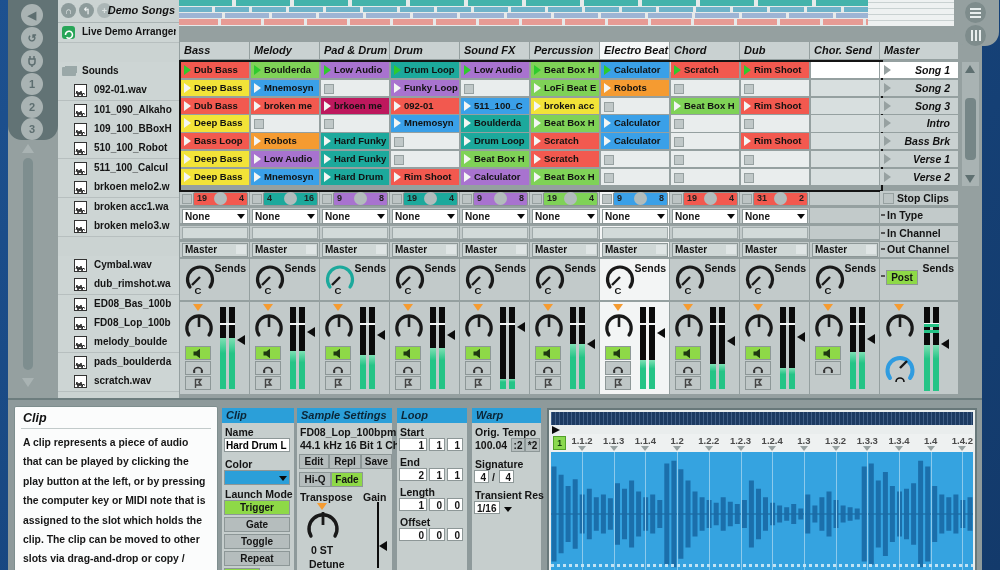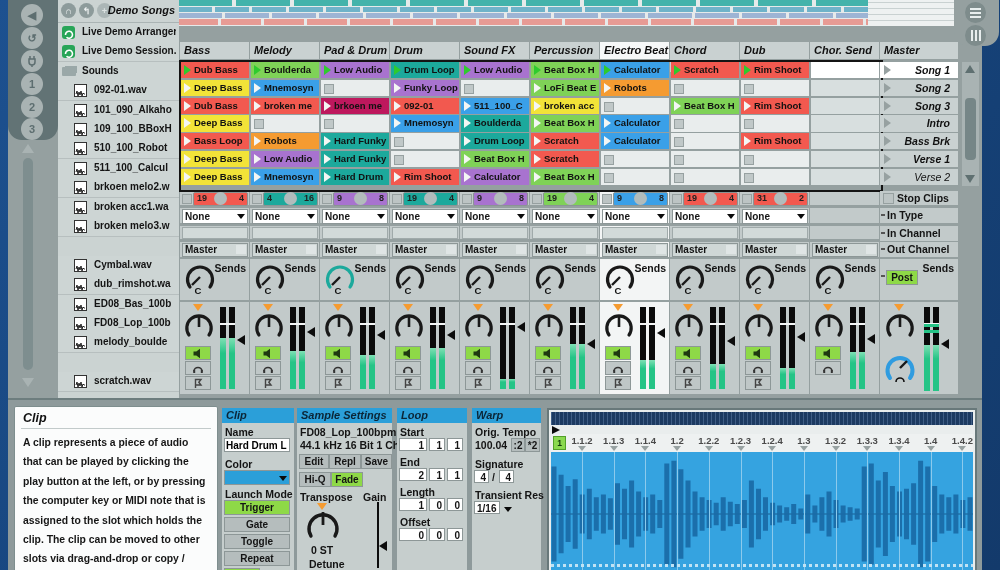--- a/index.html
+++ b/index.html
@@ -115,26 +115,20 @@
         <div class="bh-icon" style="left:39px;opacity:.5;">+</div>
         <div id="browser-title">Demo Songs</div>
       </div>
       <div id="browser-list">
           <div class="brow" style="position: absolute; left: 0px; top: 0px; width: 121px; height: 19px;">
             <div style="position: absolute; left: 4px; top: 3px; width: 13px; height: 13px; background: rgb(40, 165, 88); border-radius: 3px;"><svg width="13" height="13">
                 <path d="M3.5 8a3.5 3.5 0 1 1 1 2.2" stroke="#fff" stroke-width="1.6" fill="none"></path>
               </svg></div>
             <div class="blabel" style="position: absolute; left: 24px; top: 3px; width: 94px;">Live Demo Arranger</div>
           </div>
-          <div class="brow" style="position: absolute; left: 0px; top: 19.4px; width: 121px; height: 19px;">
-            <div style="position: absolute; left: 4px; top: 3px; width: 13px; height: 13px; background: rgb(40, 165, 88); border-radius: 3px;"><svg width="13" height="13">
-                <path d="M3.5 8a3.5 3.5 0 1 1 1 2.2" stroke="#fff" stroke-width="1.6" fill="none"></path>
-              </svg></div>
-            <div class="blabel" style="position: absolute; left: 24px; top: 3px; width: 94px;">Live Demo Session.</div>
-          </div>
           <div class="brow" style="position: absolute; left: 0px; top: 38.8px; width: 121px; height: 19px;">
             <div style="position: absolute; left: 4px; top: 5px; width: 14px; height: 9px; background: rgb(154, 168, 168); border-radius: 1px; box-shadow: rgb(154, 168, 168) 2px -2px 0px -1px;"></div>
             <div class="blabel" style="position: absolute; left: 24px; top: 3px; width: 94px;">Sounds</div>
           </div>
           <div class="brow" style="position: absolute; left: 0px; top: 58.2px; width: 121px; height: 19px;">
             <div style="position: absolute; left: 16px; top: 3px; width: 11px; height: 11px; background: rgb(255, 255, 255); border: 1px solid rgb(51, 51, 51);"><svg width="11" height="11">
                 <polyline points="1,6 2,3 3,8 4,4 5,7 6,3 7,8 8,5 9,6 10,6" fill="none" stroke="#222" stroke-width="1"></polyline>
               </svg></div>
             <div class="blabel" style="position: absolute; left: 36px; top: 3px; width: 82px;">092-01.wav</div>
           </div>
@@ -202,20 +196,26 @@
             <div style="position: absolute; left: 16px; top: 3px; width: 11px; height: 11px; background: rgb(255, 255, 255); border: 1px solid rgb(51, 51, 51);"><svg width="11" height="11">
                 <polyline points="1,6 2,3 3,8 4,4 5,7 6,3 7,8 8,5 9,6 10,6" fill="none" stroke="#222" stroke-width="1"></polyline>
               </svg></div>
             <div class="blabel" style="position: absolute; left: 36px; top: 3px; width: 82px;">FD08_Lop_100b</div>
           </div>
           <div class="brow" style="position: absolute; left: 0px; top: 310.4px; width: 121px; height: 19px;">
             <div style="position: absolute; left: 16px; top: 3px; width: 11px; height: 11px; background: rgb(255, 255, 255); border: 1px solid rgb(51, 51, 51);"><svg width="11" height="11">
                 <polyline points="1,6 2,3 3,8 4,4 5,7 6,3 7,8 8,5 9,6 10,6" fill="none" stroke="#222" stroke-width="1"></polyline>
               </svg></div>
             <div class="blabel" style="position: absolute; left: 36px; top: 3px; width: 82px;">melody_boulde</div>
+          </div>
+          <div class="brow" style="position: absolute; left: 0px; top: 329.8px; width: 121px; height: 19px;">
+            <div style="position: absolute; left: 16px; top: 3px; width: 11px; height: 11px; background: rgb(255, 255, 255); border: 1px solid rgb(51, 51, 51);"><svg width="11" height="11">
+                <polyline points="1,6 2,3 3,8 4,4 5,7 6,3 7,8 8,5 9,6 10,6" fill="none" stroke="#222" stroke-width="1"></polyline>
+              </svg></div>
+            <div class="blabel" style="position: absolute; left: 36px; top: 3px; width: 82px;">pads_boulderda</div>
           </div>
           <div class="brow" style="position: absolute; left: 0px; top: 349.2px; width: 121px; height: 19px;">
             <div style="position: absolute; left: 16px; top: 3px; width: 11px; height: 11px; background: rgb(255, 255, 255); border: 1px solid rgb(51, 51, 51);"><svg width="11" height="11">
                 <polyline points="1,6 2,3 3,8 4,4 5,7 6,3 7,8 8,5 9,6 10,6" fill="none" stroke="#222" stroke-width="1"></polyline>
               </svg></div>
             <div class="blabel" style="position: absolute; left: 36px; top: 3px; width: 82px;">scratch.wav</div>
           </div>
         </div>
     </div>
 
@@ -1123,21 +1123,21 @@
         <div style="position: absolute; left: 872px; top: 133.2px; width: 78px; height: 16.3px; background: rgb(201, 209, 209);">
           <div style="position: absolute; left: 4px; top: 3px; width: 0px; height: 0px; border-top: 5px solid transparent; border-bottom: 5px solid transparent; border-left: 7px solid rgb(151, 161, 161);"></div>
           <div style="position: absolute; right: 8px; top: 2px; font-size: 10.5px; font-weight: bold; font-style: italic; color: rgb(17, 17, 17);">Bass Brk</div>
         </div>
         <div style="position: absolute; left: 872px; top: 151px; width: 78px; height: 16.3px; background: rgb(201, 209, 209);">
           <div style="position: absolute; left: 4px; top: 3px; width: 0px; height: 0px; border-top: 5px solid transparent; border-bottom: 5px solid transparent; border-left: 7px solid rgb(151, 161, 161);"></div>
           <div style="position: absolute; right: 8px; top: 2px; font-size: 10.5px; font-weight: bold; font-style: italic; color: rgb(17, 17, 17);">Verse 1</div>
         </div>
         <div style="position: absolute; left: 872px; top: 168.8px; width: 78px; height: 16.3px; background: rgb(201, 209, 209);">
           <div style="position: absolute; left: 4px; top: 3px; width: 0px; height: 0px; border-top: 5px solid transparent; border-bottom: 5px solid transparent; border-left: 7px solid rgb(151, 161, 161);"></div>
-          <div style="position: absolute; right: 8px; top: 2px; font-size: 10.5px; font-weight: normal; font-style: italic; color: rgb(17, 17, 17);">Verse 2</div>
+          <div style="position: absolute; right: 8px; top: 2px; font-size: 10.5px; font-weight: bold; font-style: italic; color: rgb(17, 17, 17);">Verse 2</div>
         </div>
         <div class="mcell" style="position: absolute; left: 872px; top: 191px; width: 78px; height: 14px; background: rgb(194, 202, 202);">
           <div style="position: absolute; left: 3px; top: 2px; width: 9px; height: 9px; background: rgb(188, 196, 196); border: 1px solid rgb(150, 160, 160);"></div>
           <div style="position: absolute; left: 17px; top: 1px; font-size: 10.5px; font-weight: bold; color: rgb(20, 20, 20);">Stop Clips</div>
         </div>
         <div class="mcell" style="position: absolute; left: 872px; top: 208px; width: 78px; height: 15px; background: rgb(194, 202, 202);">
           <div style="position: absolute; left: 1px; top: 6px; width: 4px; height: 1.5px; background: rgb(85, 85, 85);"></div>
           <div style="position: absolute; left: 7px; top: 1px; font-size: 10.5px; font-weight: bold; color: rgb(20, 20, 20); white-space: nowrap;">In Type</div>
         </div>
         <div class="mcell" style="position: absolute; left: 872px; top: 226px; width: 78px; height: 15px; background: rgb(194, 202, 202);">

